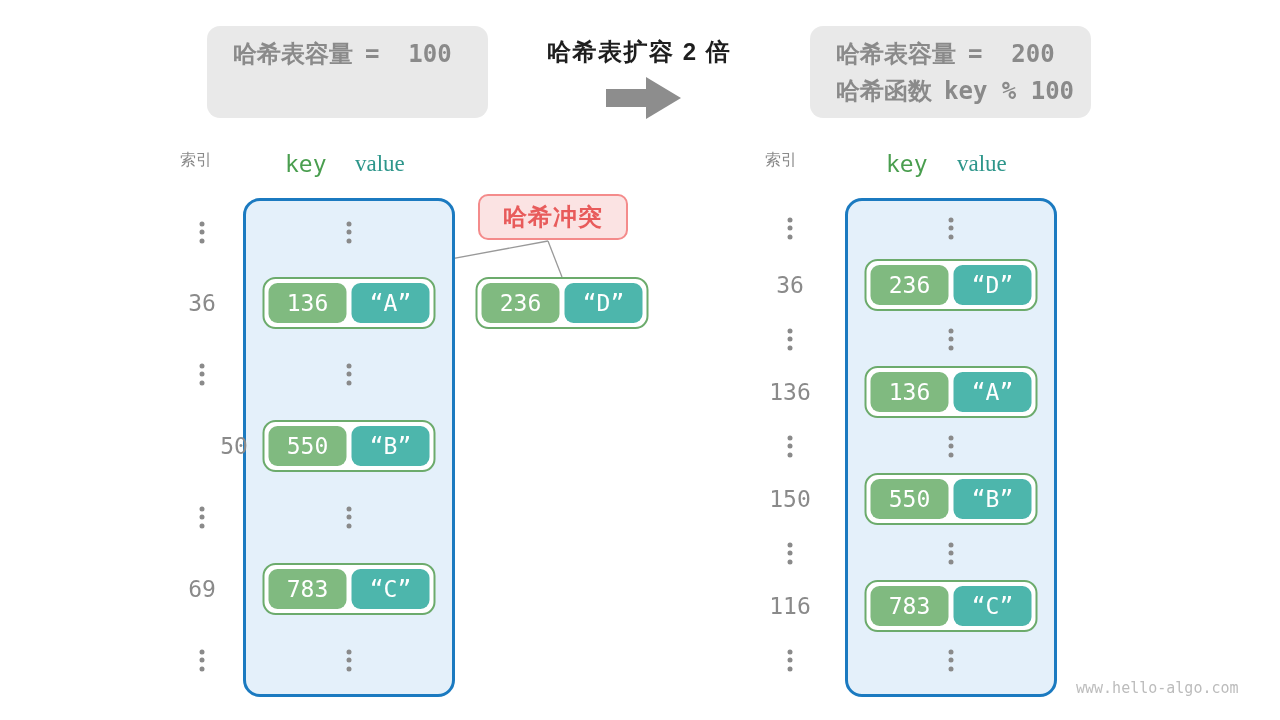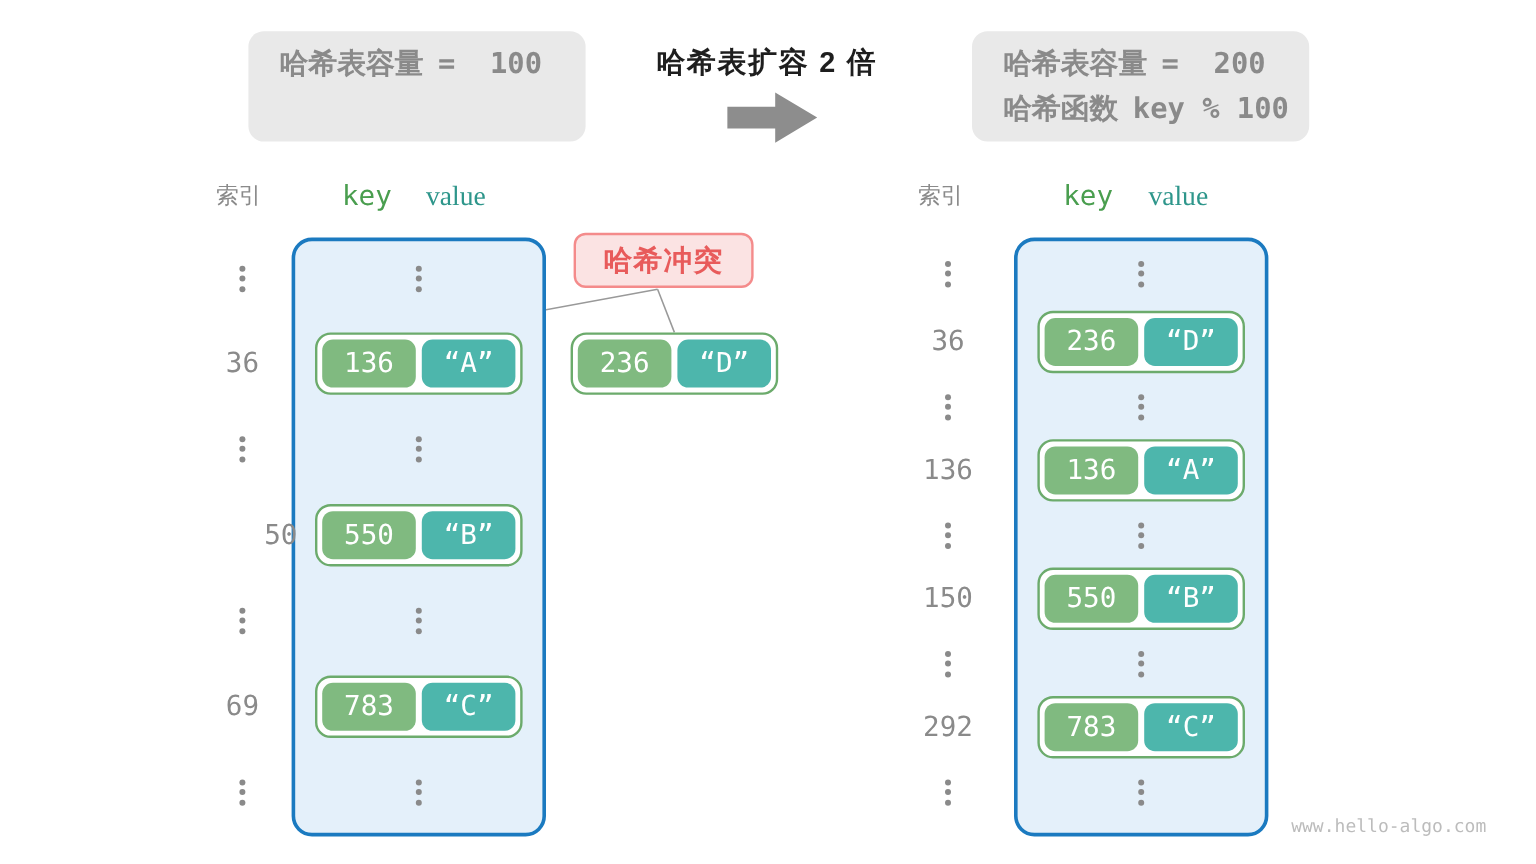--- a/index.html
+++ b/index.html
@@ -13,21 +13,21 @@
   
   .info-box{position:absolute;width:281px;height:92px;background:#e9e9e9;border-radius:13px;
             box-sizing:border-box;padding:9px 0 0 26px;color:#8a8a8a;}
   .info-line{height:37px;line-height:37px;font-size:24px;font-weight:bold;white-space:nowrap;}
   .mono{font-family:"DejaVu Sans Mono","Liberation Mono",monospace;white-space:pre;}
   .info-line .mono{margin-left:12px;font-weight:bold;}
 
   .title{position:absolute;font-size:24px;font-weight:bold;color:#1e1e1e;letter-spacing:1.5px;white-space:nowrap;}
 
   
-  .hdr-cn{position:absolute;font-size:19px;color:#8a8a8a;white-space:nowrap;}
+  .hdr-cn{position:absolute;font-size:16px;color:#8a8a8a;white-space:nowrap;}
   .hdr-key{position:absolute;font-family:"DejaVu Sans Mono","Liberation Mono",monospace;
            font-size:23px;color:#4a9e4f;white-space:nowrap;}
   .hdr-val{position:absolute;font-family:Liberation Serif, serif;
            font-size:23px;color:#2e968b;white-space:nowrap;}
 
   
   .bucket{position:absolute;width:212px;height:499px;background:#e4f0fa;
           border:3px solid #1b7ac0;border-radius:17px;box-sizing:border-box;}
 
   
@@ -173,21 +173,21 @@
       <i></i>
       <i></i>
       <i></i>
     </div>
   <div class="idx abs-c" style="left:790px;top:499px;">150</div>
   <div class="dots abs-c" style="left:790px;top:553px;">
       <i></i>
       <i></i>
       <i></i>
     </div>
-  <div class="idx abs-c" style="left:790px;top:606px;">292</div>
+  <div class="idx abs-c" style="left:790px;top:606px;">116</div>
   <div class="dots abs-c" style="left:790px;top:660px;">
       <i></i>
       <i></i>
       <i></i>
     </div>
 
   <div class="dots abs-c" style="left:951px;top:228px;">
       <i></i>
       <i></i>
       <i></i>

